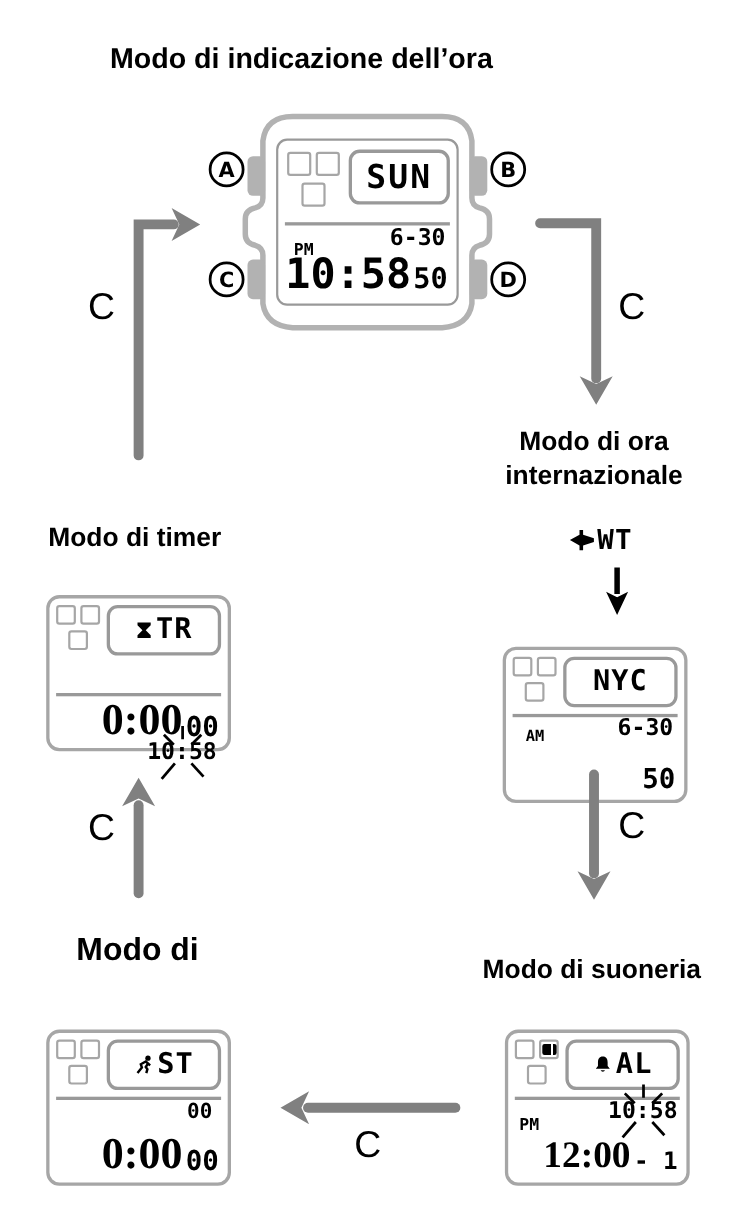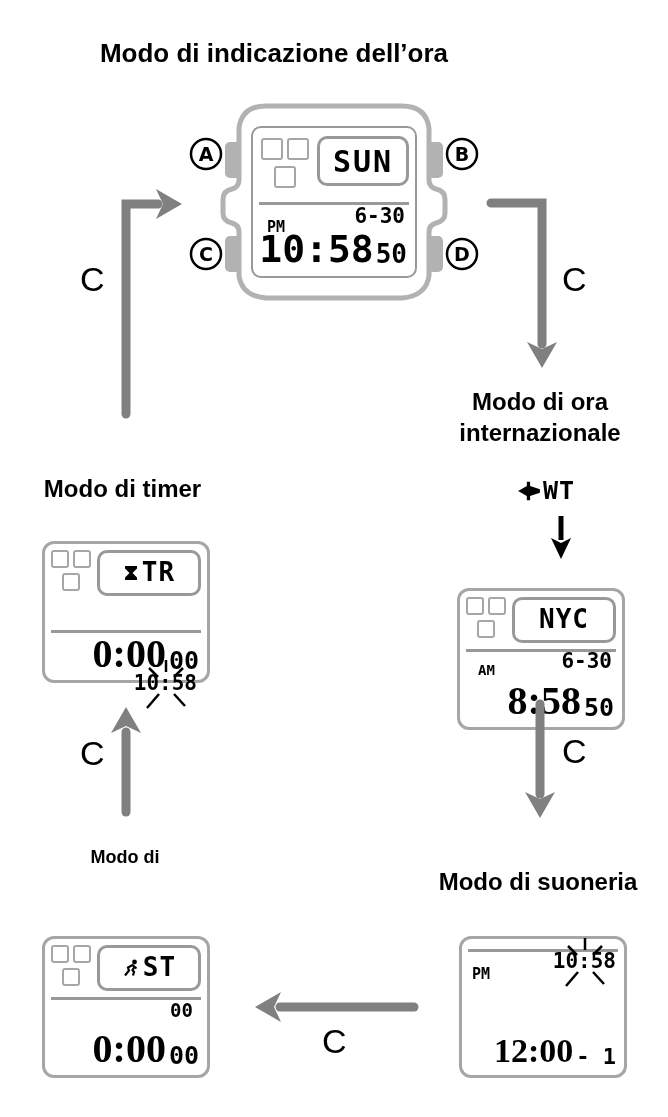--- a/index.html
+++ b/index.html
@@ -127,21 +127,21 @@
         <span class="lcdt sec">50</span>
       </div>
     </div>
   </div>
 
   <div class="h-label" style="left:15px; top:475px; width:215px; font-size:24px;">Modo di timer</div>
   <div class="h-label" style="left:420px; top:386px; width:240px; font-size:24px; line-height:1.3;">
     <div>Modo di ora</div>
     <div>internazionale</div>
   </div>
-  <div class="h-label" style="left:20px; top:846px; width:210px; font-size:18px; line-height:1.25;">
+  <div class="h-label" style="left:20px; top:846px; width:210px; font-size:29px; line-height:1.25;">
     <div>Modo di</div>
   </div>
   <div class="h-label" style="left:408px; top:868px; width:260px; font-size:24px;">Modo di suoneria</div>
 
   <div class="wt">
     <svg width="24" height="22" viewBox="0 0 22 20">
       <path d="M1 10 L9 5.5 L9 1.5 L12 1.5 L12 5.5 L21 8.5 L21 11.5 L12 14.5 L12 18.5 L9 18.5 L9 14.5 Z" fill="#000"></path>
     </svg>
     <span class="lcdt">WT</span>
   </div>
@@ -184,21 +184,20 @@
       <div class="sq s3"></div>
       <div class="mode-win">
         <span class="lcdt mode-txt">NYC</span>
       </div>
     </div>
     <div class="divider"></div>
     <div class="lcd-bottom">
       <span class="lcdt ampm">AM</span>
       <span class="lcdt date">6-30</span>
       <div class="timerow">
-        <span class="lcdt time">8:58</span>
         <span class="lcdt sec">50</span>
       </div>
     </div>
   </div>
 
   <div class="lcd mini" id="sw-lcd">
     <div class="lcd-top">
       <div class="sq s1"></div>
       <div class="sq s2"></div>
       <div class="sq s3"></div>
@@ -214,20 +213,34 @@
     <div class="lcd-bottom">
       <span class="lcdt upper">00</span>
       <div class="timerow">
         <span class="lcdt time">0:00</span>
         <span class="lcdt sec">00</span>
       </div>
     </div>
   </div>
 
   <div class="lcd mini" id="alarm-lcd">
+    <div class="lcd-top">
+      <div class="sq s1"></div>
+      <div class="sq s2">
+        <div class="alarm-ind"></div>
+      </div>
+      <div class="sq s3"></div>
+      <div class="mode-win">
+        <svg width="18" height="18" viewBox="0 0 18 18">
+          <path d="M9 1.5 C5.8 1.5 4.6 3.8 4.6 7 L4.6 10.2 L2.6 12.6 L15.4 12.6 L13.4 10.2 L13.4 7 C13.4 3.8 12.2 1.5 9 1.5 Z" fill="#000"></path>
+          <path d="M7 14 A2.2 2.2 0 0 0 11 14 Z" fill="#000"></path>
+        </svg>
+        <span class="lcdt mode-txt">AL</span>
+      </div>
+    </div>
     <div class="divider"></div>
     <div class="lcd-bottom">
       <span class="lcdt ampm">PM</span>
       <span class="lcdt blink">10:58</span>
       <svg class="burst" width="46" height="58" viewBox="0 0 46 58">
         <g stroke="#000" stroke-width="2.5">
           <line x1="23" y1="2" x2="23" y2="14"></line>
             <line x1="6" y1="10" x2="15" y2="19"></line>
           <line x1="40" y1="10" x2="31" y2="19"></line>
             <line x1="4" y1="50" x2="16" y2="36"></line>

